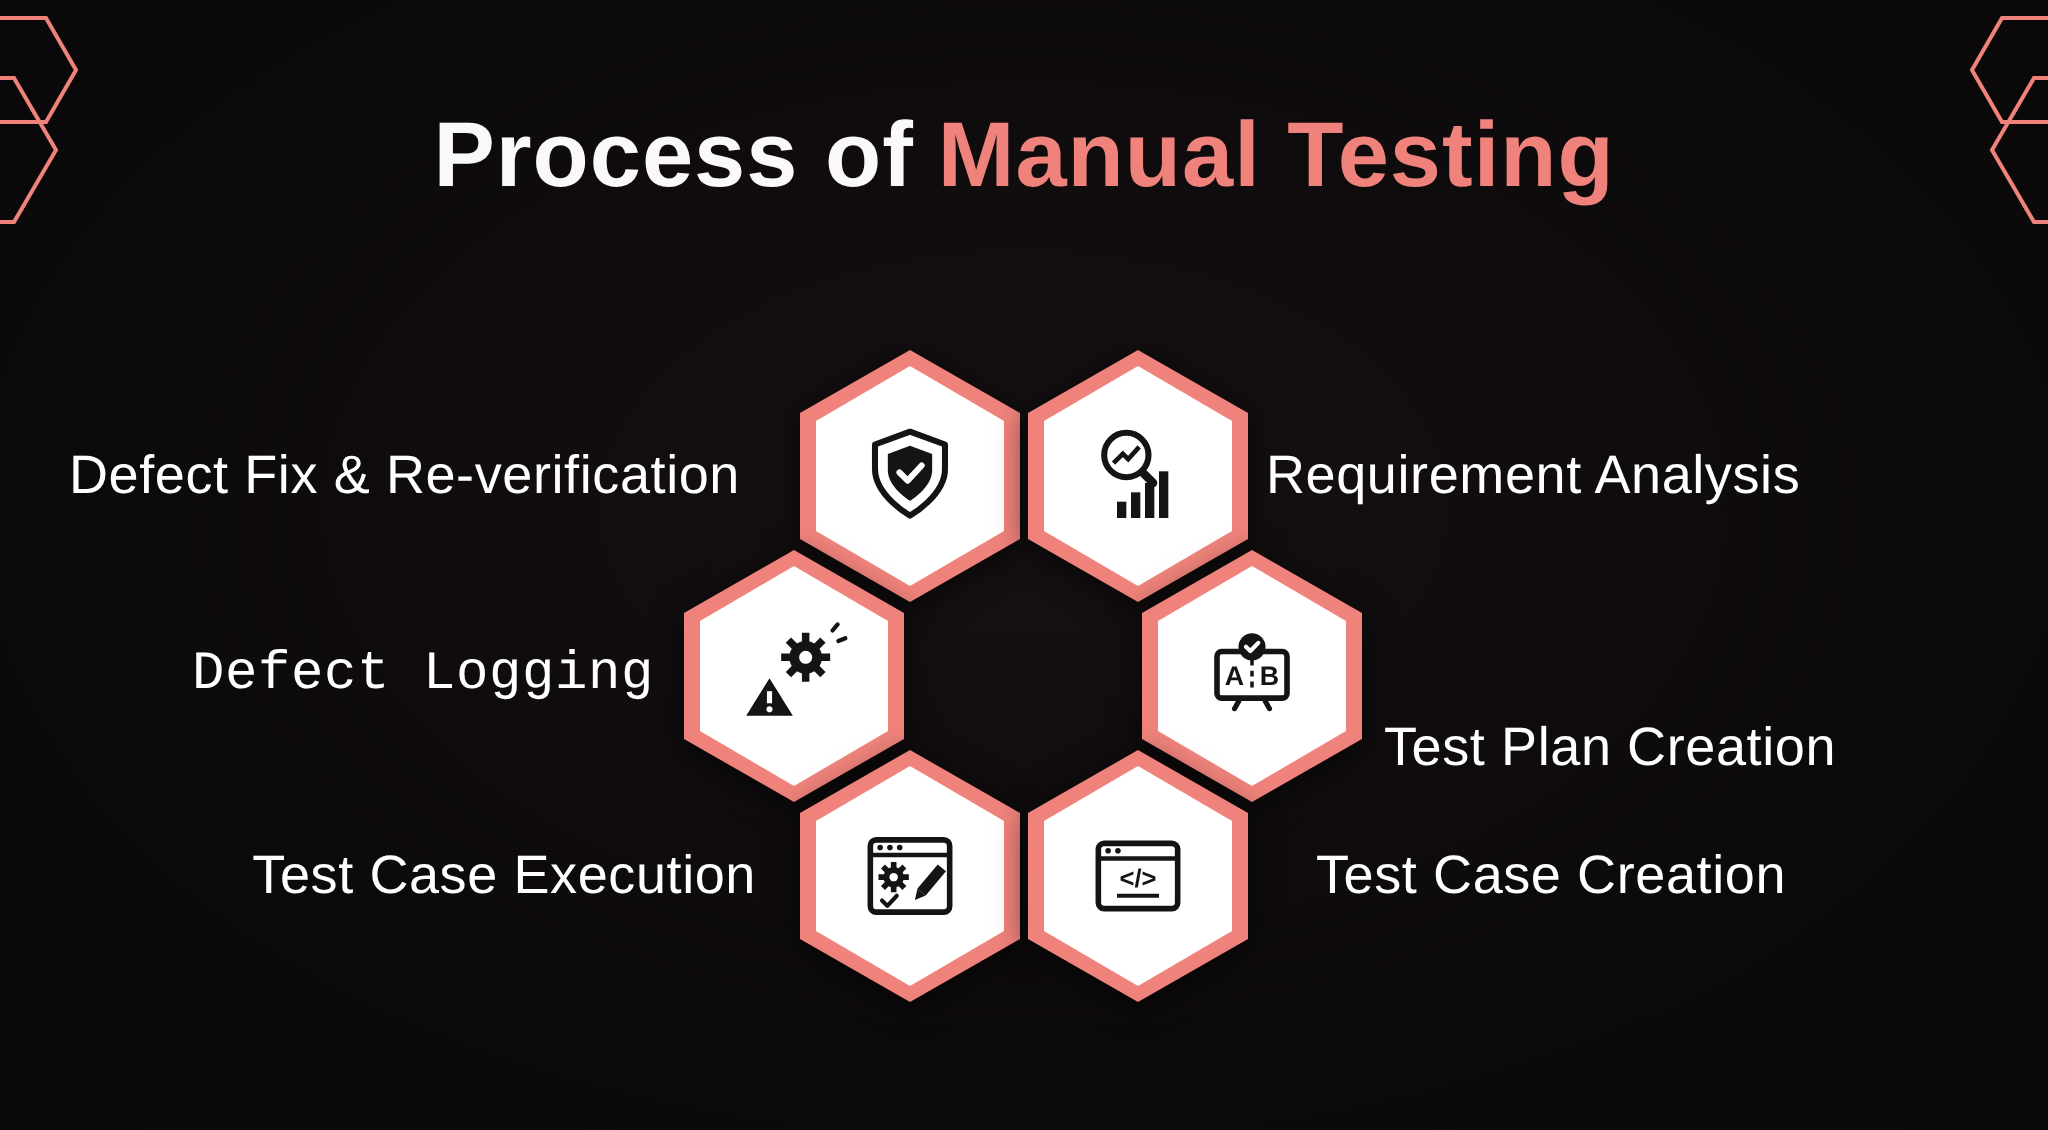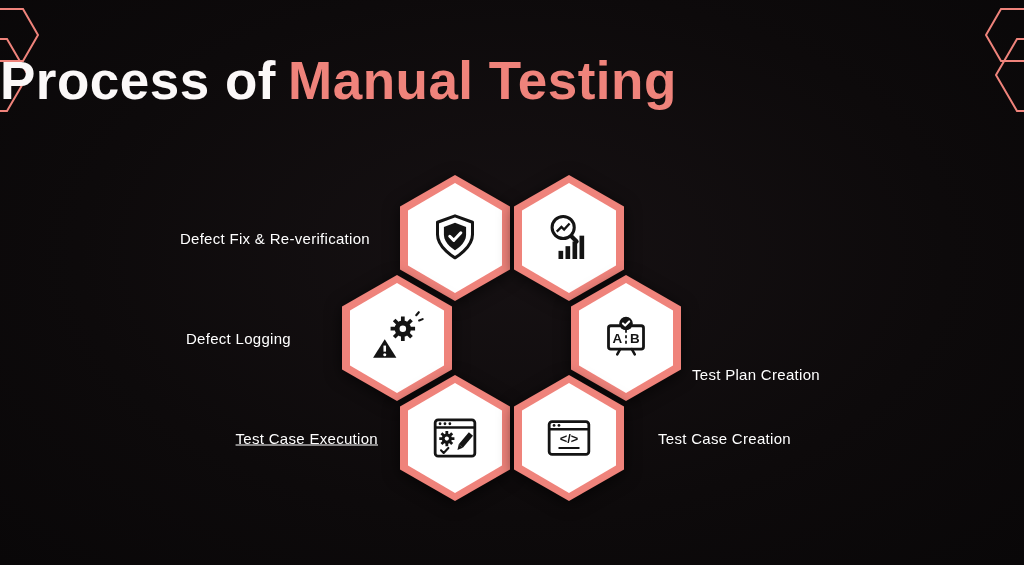--- a/index.html
+++ b/index.html
@@ -12,22 +12,22 @@
     background: radial-gradient(ellipse at 50% 45%, #161113 0%, #0d0a0b 60%, #090708 100%);
     font-family: "Liberation Sans", sans-serif;
   }
 
   
   .title {
     position: absolute;
     top: 50px;
     left: 0;
     width: 100%;
-    text-align: left;
-    font-size: 53px;
+    text-align: center;
+    font-size: 46px;
     font-weight: 800;
     letter-spacing: 0.5px;
     color: #fbf8f8;
     white-space: nowrap;
   }
   .title .hl { color: #ef837b; margin-left: 12px; }
 
   
   .corner { position: absolute; top: 0; }
   .corner-left { left: 0; }
@@ -51,31 +51,31 @@
   .node-tr { left: 514px; top: 175px; }
   .node-ml { left: 342px; top: 275px; }
   .node-mr { left: 571px; top: 275px; }
   .node-bl { left: 400px; top: 375px; }
   .node-br { left: 514px; top: 375px; }
 
   
   .label {
     position: absolute;
     color: #ffffff;
-    font-size: 15px;
+    font-size: 27px;
     font-weight: 500;
     letter-spacing: 0.3px;
     white-space: nowrap;
     transform: translateY(-50%);
   }
   .label-defect-fix { right: 654px; top: 238px; text-align: right; }
   .label-req        { left: 633px;  top: 238px; }
-  .label-logging    { right: 733px; top: 338px; text-align: left; }
+  .label-logging    { right: 697px; top: 338px; text-align: left; font-family: Liberation Mono, monospace; }
   .label-plan       { left: 692px;  top: 338px; margin-top: 36px; }
-  .label-exec       { right: 646px; top: 438px; text-align: right; text-decoration: underline; }
+  .label-exec       { right: 646px; top: 438px; text-align: right; }
   .label-create     { left: 658px;  top: 438px; }
 
   .icon-text { font-family: "Liberation Sans", sans-serif; }
 </style>
 </head>
 <body>
 
 <div class="canvas">
 
   <svg class="corner corner-left" width="72" height="130" viewBox="0 0 72 130">
@@ -190,18 +190,19 @@
         <line x1="7" y1="16.5" x2="41" y2="16.5" stroke="#141414" stroke-width="2"></line>
         <circle cx="11.2" cy="13.2" r="1.2" fill="#141414"></circle>
         <circle cx="15.4" cy="13.2" r="1.2" fill="#141414"></circle>
         <text class="icon-text" x="24" y="28.5" font-size="11" font-weight="bold" fill="#141414" text-anchor="middle">&lt;/&gt;</text>
         <line x1="15" y1="32.5" x2="33" y2="32.5" stroke="#141414" stroke-width="1.7"></line>
       </svg>
     </div>
   </div>
 
   <div class="label label-defect-fix">Defect Fix &amp; Re-verification</div>
+  <div class="label label-req">Requirement Analysis</div>
   <div class="label label-logging">Defect Logging</div>
   <div class="label label-plan">Test Plan Creation</div>
   <div class="label label-exec">Test Case Execution</div>
   <div class="label label-create">Test Case Creation</div>
 
 </div>
 
 </body></html>

